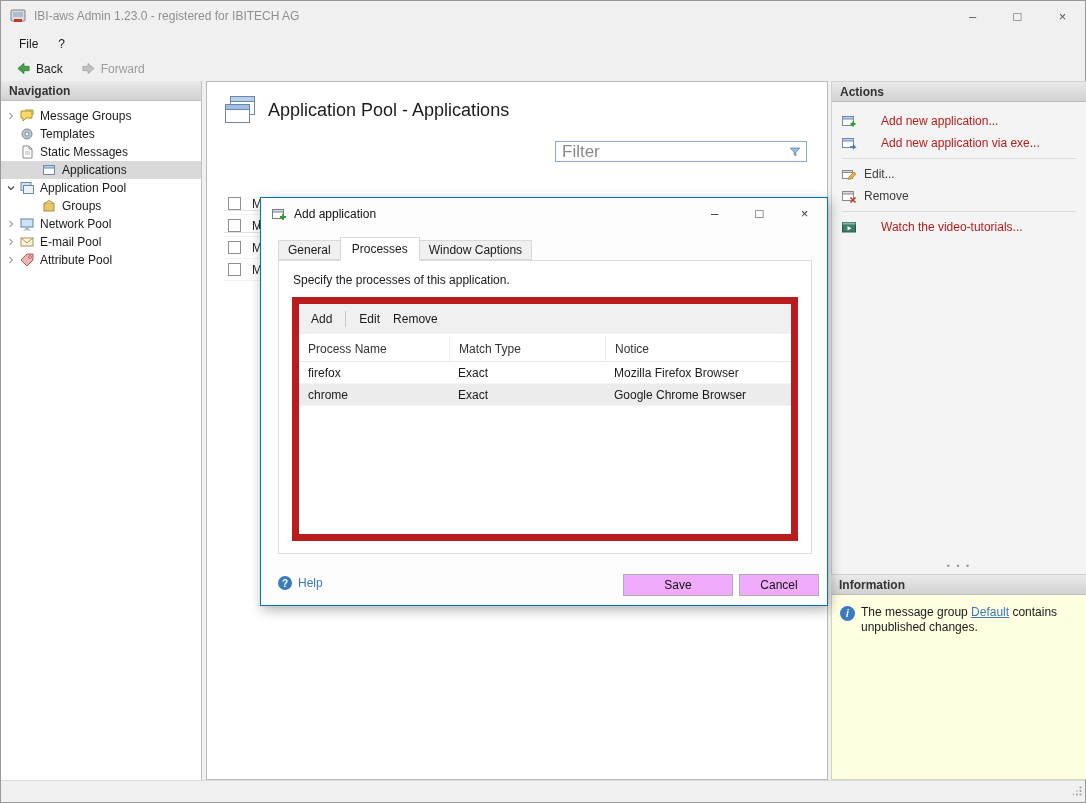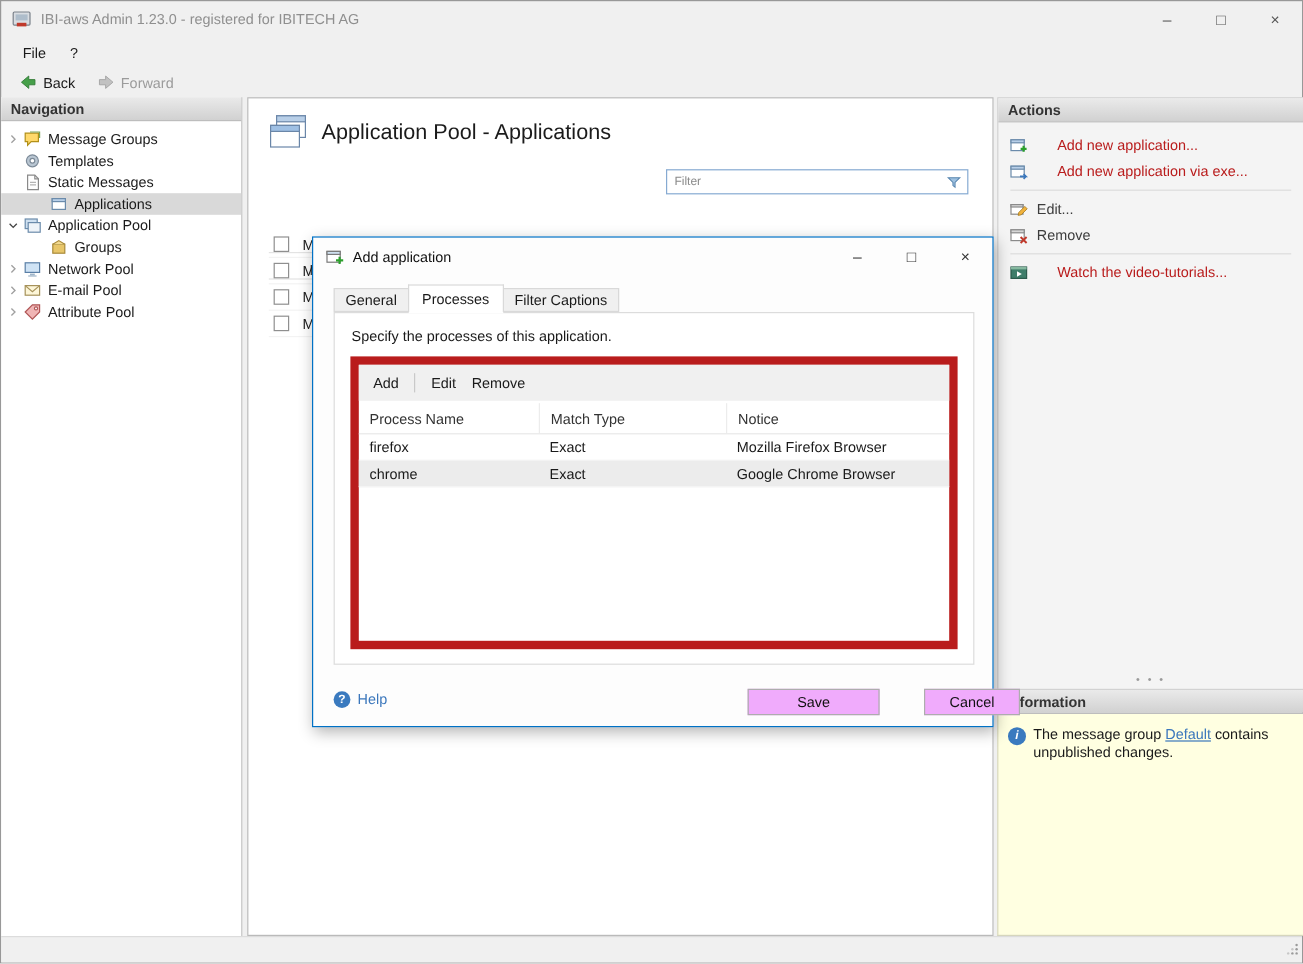--- a/index.html
+++ b/index.html
@@ -38,21 +38,21 @@
   .tree-item.selected { background:#d9d9d9; }
   .expander { width:16px; height:16px; flex:0 0 16px; display:flex; align-items:center; justify-content:center; }
   .t-icon { width:16px; height:16px; flex:0 0 16px; margin-right:5px; display:flex; }
   .tree-label { white-space:nowrap; }
 
   .main-panel { position:absolute; left:205px; width:622px; top:0; bottom:0; background:#fff; border:1px solid #bababa; }
   .main-title-row { position:absolute; top:13px; left:16px; display:flex; align-items:center; gap:11px; }
   .page-title { font-size:18px; color:#1b1b1b; }
   .filter-box { position:absolute; top:59px; left:348px; width:252px; height:21px; border:1px solid #86aad2; background:#fff;
                 display:flex; align-items:center; padding:0 4px 0 6px; }
-  .filter-box input { border:none; outline:none; flex:1; font-family:"Liberation Sans",sans-serif; font-size:10px; color:#444; background:transparent; }
+  .filter-box input { border:none; outline:none; flex:1; font-family:"Liberation Sans",sans-serif; font-size:17px; color:#444; background:transparent; }
   .filter-box input::placeholder { color:#8a8a8a; }
 
   .m-table-head { position:absolute; top:88px; left:17px; right:22px; height:23px;
                   border-top:1px solid #e3e3e3; border-bottom:1px solid #e3e3e3; display:flex; align-items:flex-end; color:#333;margin-top:40px; }
   .m-th { display:flex; align-items:center; padding:0 7px; }
   .m-th.c-check { width:27px; }
   .m-th.c-name  { width:156px; justify-content:space-between; border-right:1px solid #e8e8e8; }
   .m-th.c-notice{ flex:1; border-right:1px solid #e8e8e8; }
   .m-th.c-count { width:27px; }
   .sort-glyph { font-size:7px; color:#8a8a8a; margin-right:2px; }
@@ -114,21 +114,21 @@
   .g-td.c1 { width:150px; }
   .g-td.c2 { width:156px; }
   .g-td.c3 { flex:1; }
 
   .dlg-help { position:absolute; left:17px; top:378px; display:flex; align-items:center; gap:6px; color:#3b77bc; }
   .help-icon { width:14px; height:14px; border-radius:50%; background:#3a7abf; color:#fff; font-size:10px; font-weight:bold;
                display:flex; align-items:center; justify-content:center; }
   .btn { position:absolute; height:22px; background:#f0abfc; border:1px solid #adadad;
          display:flex; align-items:center; justify-content:center; font-size:12px; color:#111; cursor:default; }
   .btn-save { left:362px; top:376px; width:110px; }
-  .btn-cancel { left:478px; top:376px; width:80px;margin-left:31px; }
+  .btn-cancel { left:478px; top:376px; width:80px; }
 </style>
 </head>
 <body>
 
 <div class="app">
 
   <div class="titlebar">
     <span class="app-icon">
       <svg viewBox="0 0 18 18" width="18" height="18">
           <rect x="2" y="3" width="14" height="11" rx="1" fill="#d9dde2" stroke="#7a818a"></rect>
@@ -457,21 +457,21 @@
       <div class="dlg-controls">
         <span class="dlg-btn">–</span>
         <span class="dlg-btn">□</span>
         <span class="dlg-btn">×</span>
       </div>
     </div>
 
     <div class="tabs">
       <div class="tab">General</div>
       <div class="tab active">Processes</div>
-      <div class="tab">Filter Captions</div>
+      <div class="tab">Window Captions</div>
     </div>
 
     <div class="tab-panel">
       <div class="dlg-desc">Specify the processes of this application.</div>
 
       <div class="proc-group">
         <div class="g-toolbar">
           <span class="g-tool">Add</span>
           <span class="g-sep"></span>
           <span class="g-tool">Edit</span>

